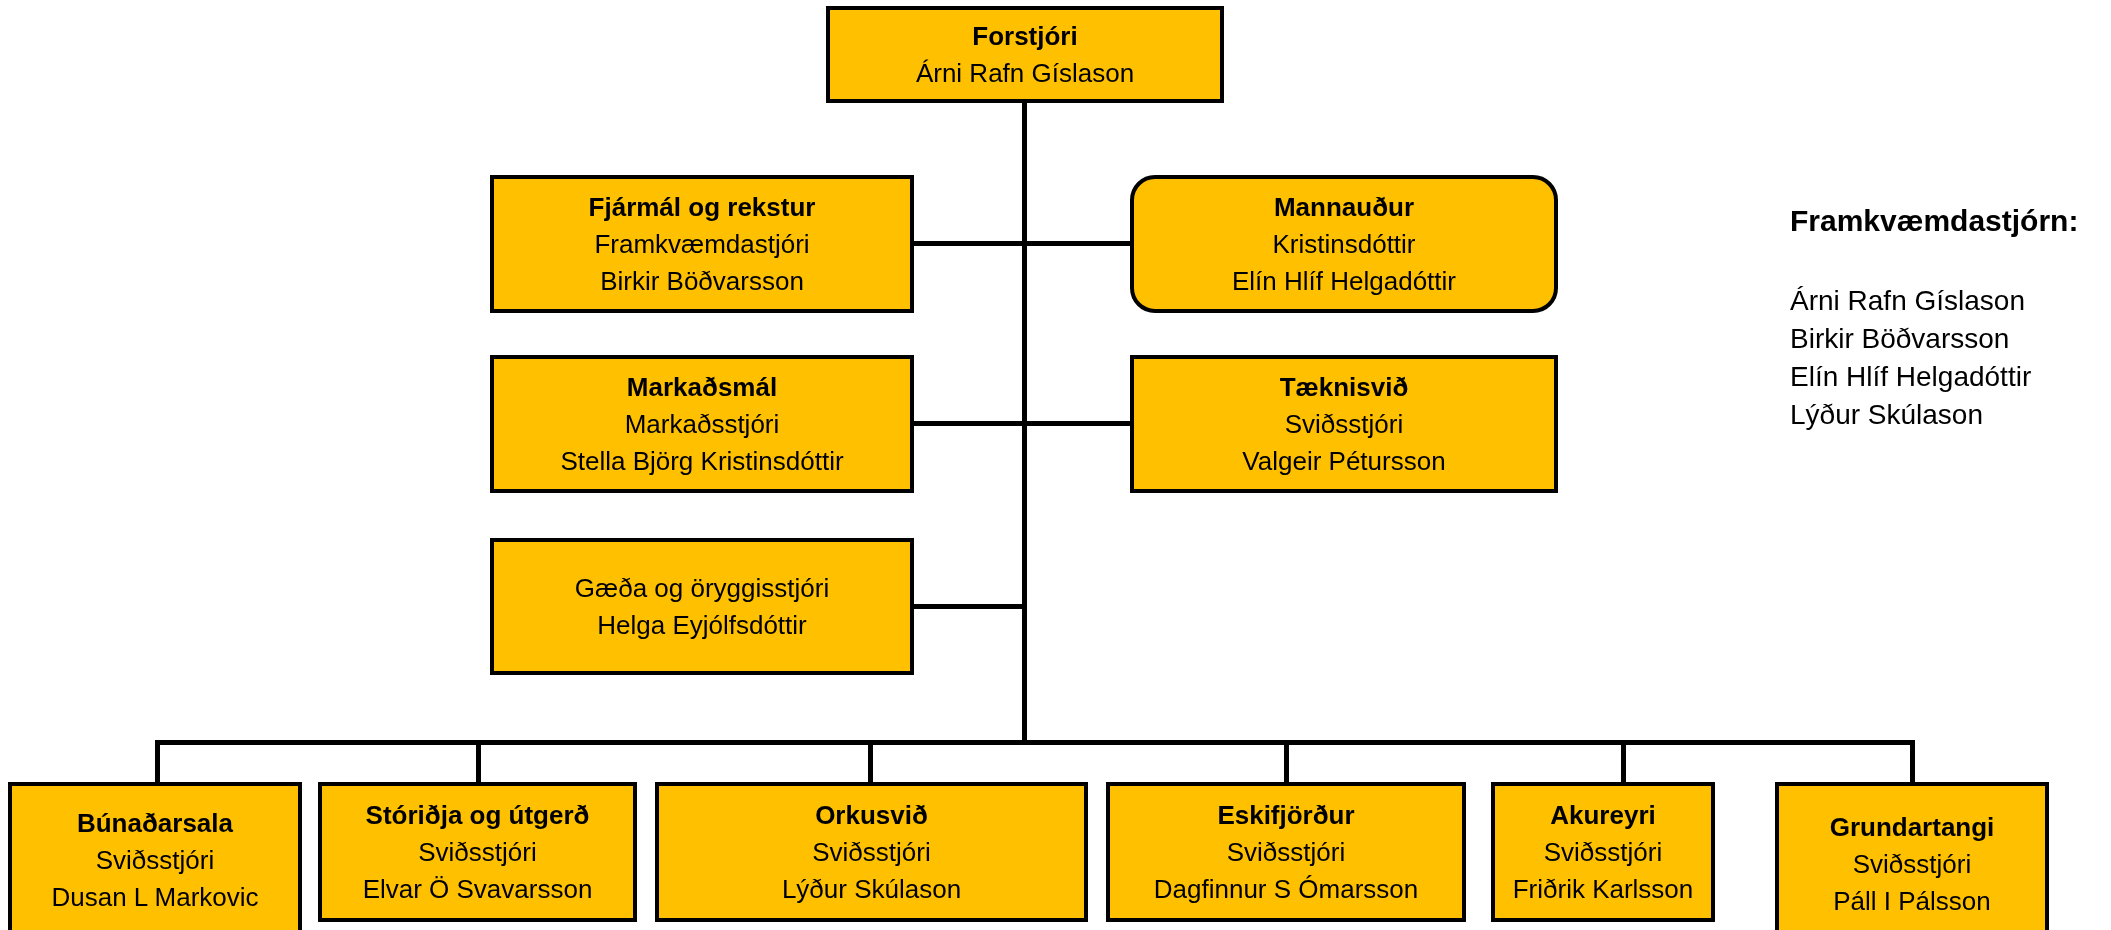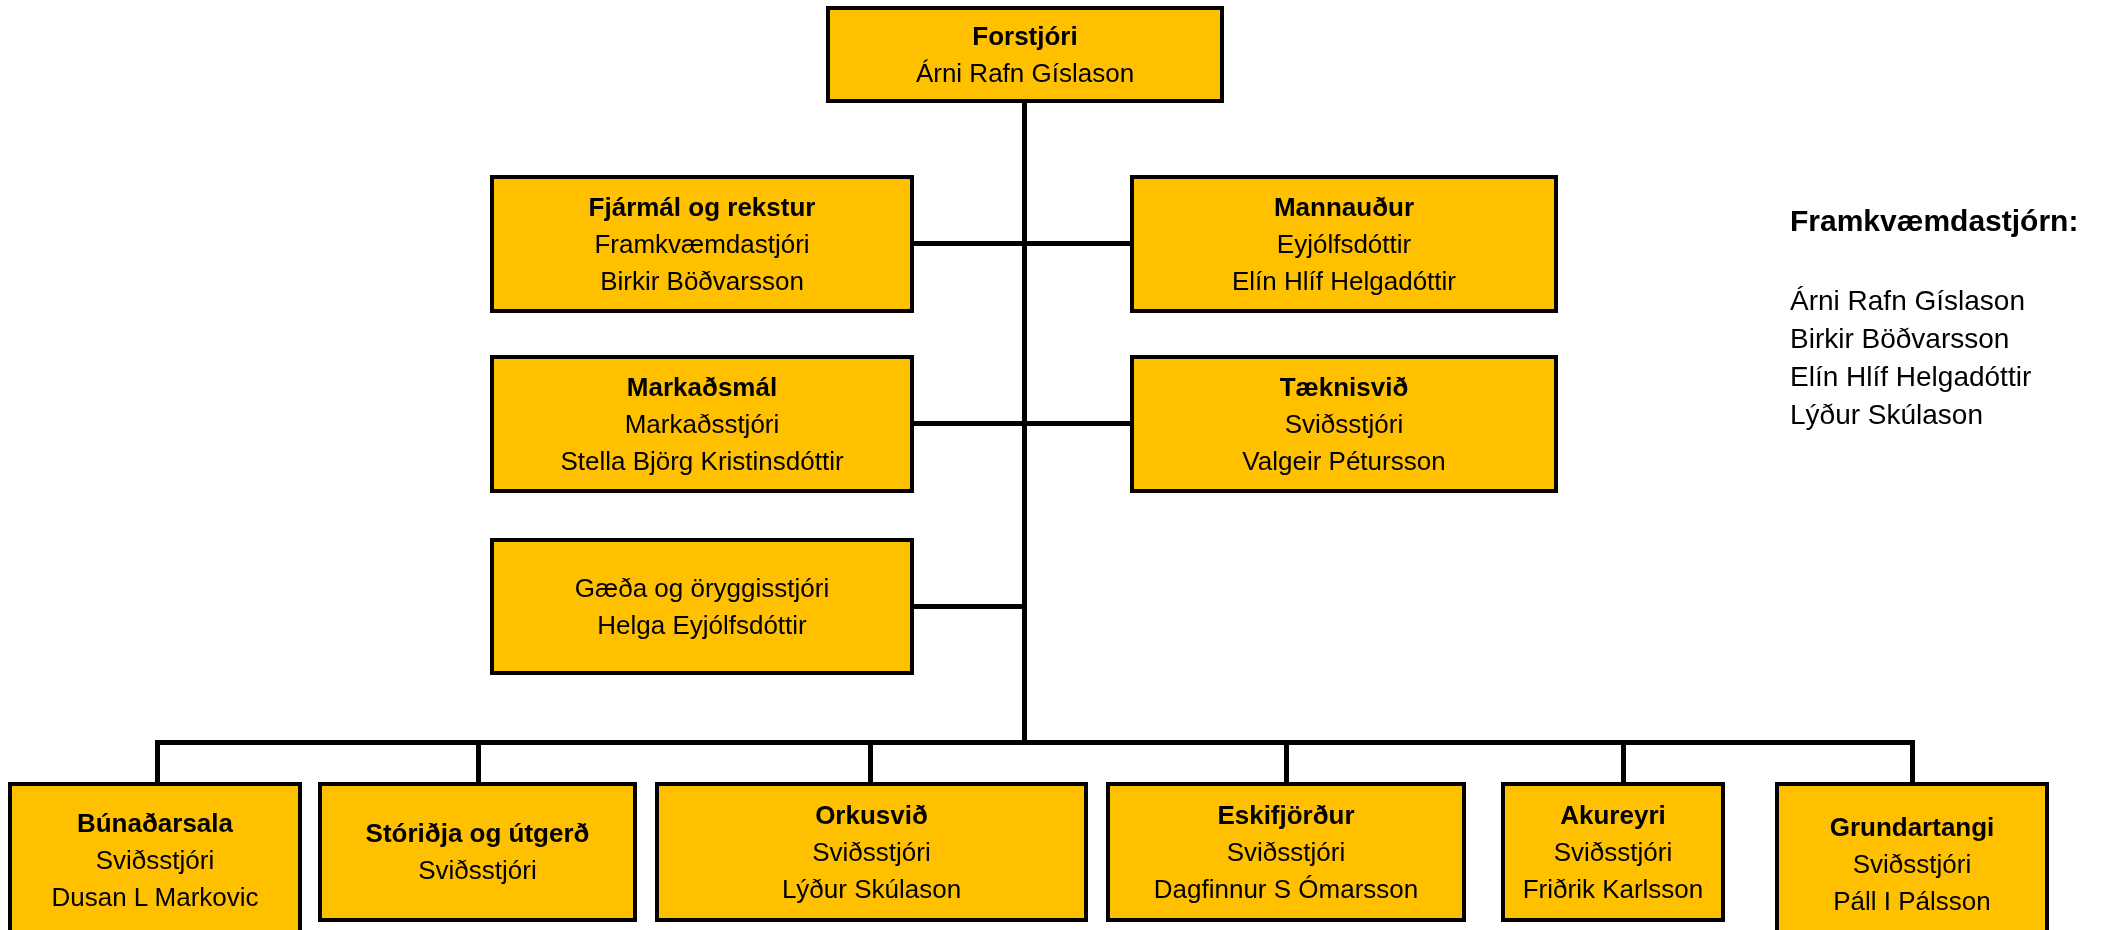--- a/index.html
+++ b/index.html
@@ -71,23 +71,23 @@
   <div class="node" style="left:826px; top:6px; width:398px; height:97px;">
     <div class="title">Forstjóri</div>
     <div class="sub">Árni Rafn Gíslason</div>
   </div>
 
   <div class="node" style="left:490px; top:175px; width:424px; height:138px;">
     <div class="title">Fjármál og rekstur</div>
     <div class="sub">Framkvæmdastjóri</div>
     <div class="sub">Birkir Böðvarsson</div>
   </div>
-  <div class="node" style="left:1130px; top:175px; width:428px; height:138px;">
+  <div class="node" style="left:1130px; top:175px; width:428px; height:138px;border-radius:25px;">
     <div class="title">Mannauður</div>
-    <div class="sub">Eyjólfsdóttir</div>
+    <div class="sub">Kristinsdóttir</div>
     <div class="sub">Elín Hlíf Helgadóttir</div>
   </div>
 
   <div class="node" style="left:490px; top:355px; width:424px; height:138px;">
     <div class="title">Markaðsmál</div>
     <div class="sub">Markaðsstjóri</div>
     <div class="sub">Stella Björg Kristinsdóttir</div>
   </div>
   <div class="node" style="left:1130px; top:355px; width:428px; height:138px;">
     <div class="title">Tæknisvið</div>
@@ -101,32 +101,33 @@
   </div>
 
   <div class="node" style="left:8px; top:782px; width:294px; height:156px;">
     <div class="title">Búnaðarsala</div>
     <div class="sub">Sviðsstjóri</div>
     <div class="sub">Dusan L Markovic</div>
   </div>
   <div class="node" style="left:318px; top:782px; width:319px; height:140px;">
     <div class="title">Stóriðja og útgerð</div>
     <div class="sub">Sviðsstjóri</div>
+    <div class="sub">Elvar Ö Svavarsson</div>
   </div>
   <div class="node" style="left:655px; top:782px; width:433px; height:140px;">
     <div class="title">Orkusvið</div>
     <div class="sub">Sviðsstjóri</div>
     <div class="sub">Lýður Skúlason</div>
   </div>
   <div class="node" style="left:1106px; top:782px; width:360px; height:140px;">
     <div class="title">Eskifjörður</div>
     <div class="sub">Sviðsstjóri</div>
     <div class="sub">Dagfinnur S Ómarsson</div>
   </div>
-  <div class="node" style="left:1491px; top:782px; width:224px; height:140px;margin-left:10px;">
+  <div class="node" style="left:1491px; top:782px; width:224px; height:140px;">
     <div class="title">Akureyri</div>
     <div class="sub">Sviðsstjóri</div>
     <div class="sub">Friðrik Karlsson</div>
   </div>
   <div class="node" style="left:1775px; top:782px; width:274px; height:164px;">
     <div class="title">Grundartangi</div>
     <div class="sub">Sviðsstjóri</div>
     <div class="sub">Páll I Pálsson</div>
   </div>
 

